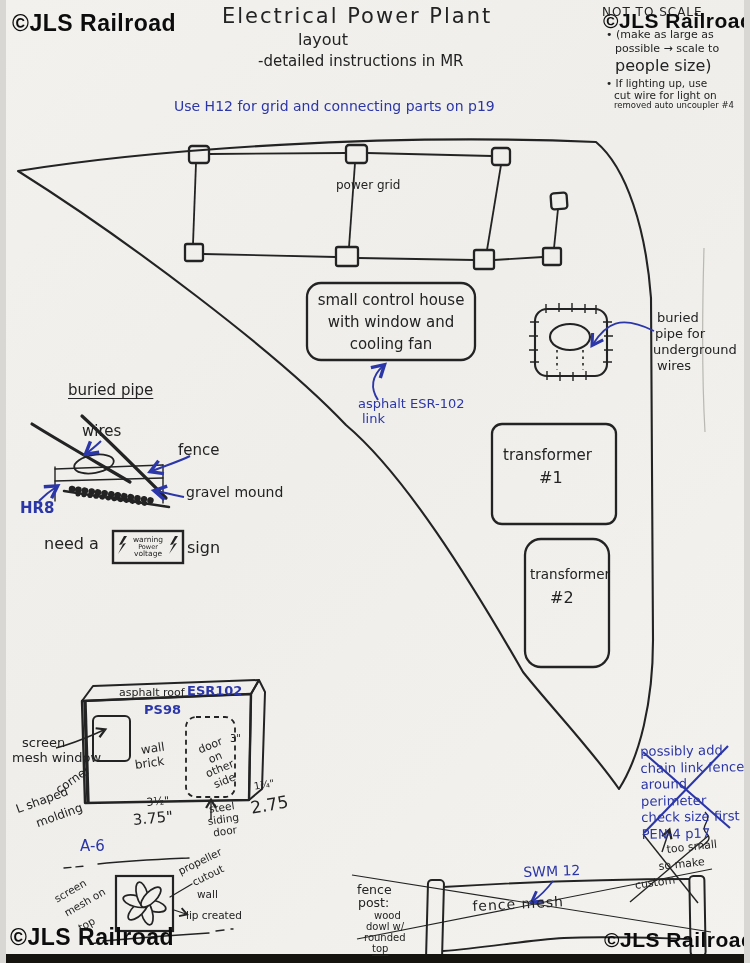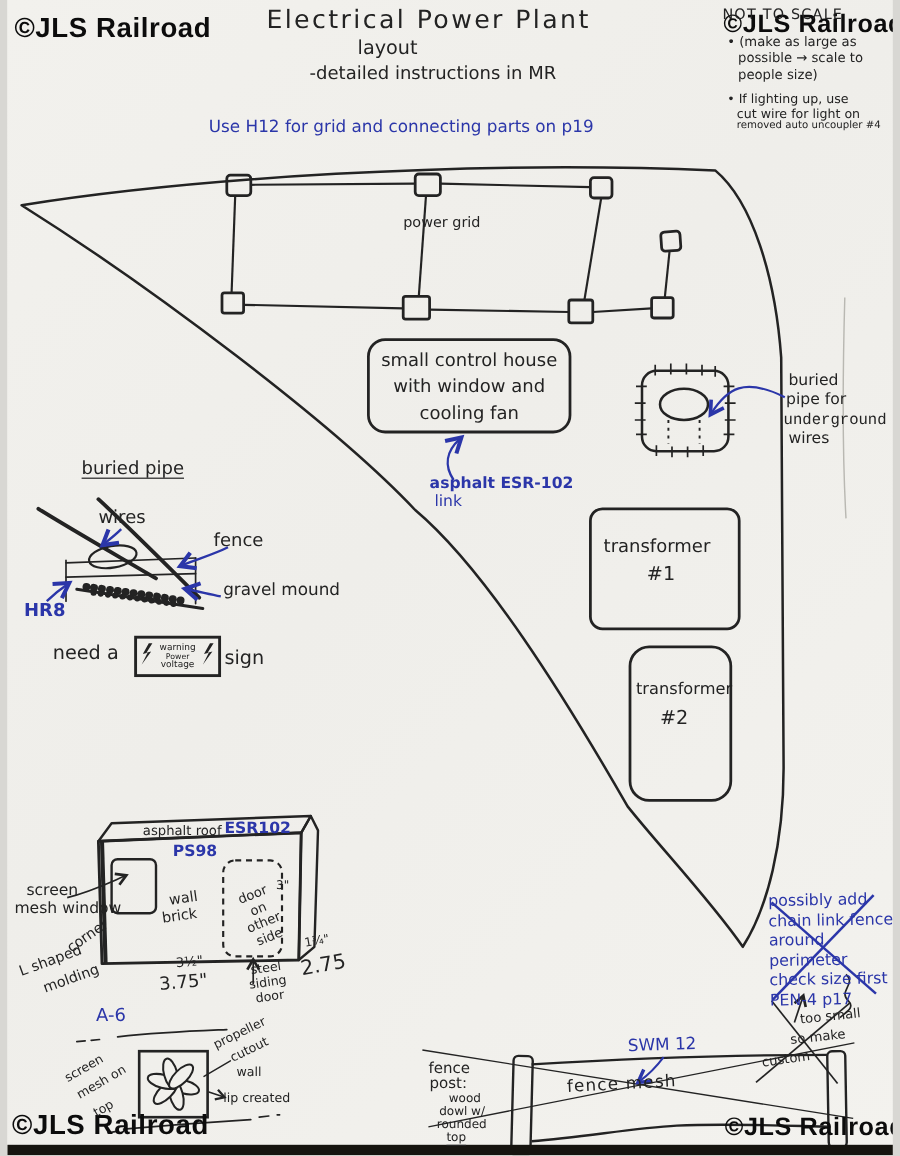--- a/index.html
+++ b/index.html
@@ -175,34 +175,34 @@
   <div class="wm" style="left:4px;top:924px;font-size:23px;">©JLS Railroad</div>
   <div class="wm" style="left:598px;top:928px;font-size:21px;">©JLS Railroad</div>
 
   <div class="lbl" style="left:216px;top:4px;font-size:21px;letter-spacing:2px;">Electrical Power Plant</div>
   <div class="lbl" style="left:292px;top:30px;font-size:16px;">layout</div>
   <div class="lbl" style="left:252px;top:52px;font-size:15px;">-detailed  instructions in MR</div>
 
   <div class="lbl" style="left:596px;top:5px;font-size:12px;letter-spacing:1px;">NOT TO SCALE</div>
   <div class="lbl" style="left:600px;top:28px;font-size:11px;">• (make as large as</div>
   <div class="lbl" style="left:609px;top:42px;font-size:11px;">possible → scale to</div>
-  <div class="lbl" style="left:609px;top:56px;font-size:11px;">people size)</div>
+  <div class="lbl" style="left:609px;top:56px;font-size:16px;">people size)</div>
   <div class="lbl" style="left:600px;top:77px;font-size:10.5px;">• If lighting up, use</div>
   <div class="lbl" style="left:608px;top:89px;font-size:10.5px;">cut wire for light on</div>
   <div class="lbl" style="left:608px;top:100px;font-size:8.5px;">removed auto uncoupler #4</div>
 
   <div class="lbl blue" style="left:168px;top:98px;font-size:14px;">Use H12 for grid and connecting parts on p19</div>
 
   <div class="lbl" style="left:330px;top:178px;font-size:12px;">power grid</div>
   <div class="lbl c" style="left:303px;top:290px;width:164px;font-size:15px;line-height:1.45;">small control house with window and cooling fan</div>
-  <div class="lbl blue" style="left:352px;top:396px;font-size:13px;font-weight:bold;">asphalt ESR-102</div>
+  <div class="lbl blue" style="left:352px;top:396px;font-size:13px;">asphalt ESR-102</div>
   <div class="lbl blue" style="left:356px;top:411px;font-size:13px;">link</div>
   <div class="lbl" style="left:651px;top:310px;font-size:13px;">buried</div>
   <div class="lbl" style="left:649px;top:326px;font-size:13px;">pipe for</div>
-  <div class="lbl" style="left:647px;top:342px;font-size:13px;font-family:Liberation Mono, monospace;">underground</div>
+  <div class="lbl" style="left:647px;top:342px;font-size:13px;">underground</div>
   <div class="lbl" style="left:651px;top:358px;font-size:13px;">wires</div>
   <div class="lbl" style="left:497px;top:446px;font-size:15px;">transformer</div>
   <div class="lbl" style="left:533px;top:468px;font-size:16px;">#1</div>
   <div class="lbl" style="left:524px;top:566px;font-size:13.5px;">transformer</div>
   <div class="lbl" style="left:544px;top:588px;font-size:16px;">#2</div>
 
   <div class="lbl ul" style="left:62px;top:381px;font-size:15px;">buried pipe</div>
   <div class="lbl" style="left:76px;top:422px;font-size:15px;">wires</div>
   <div class="lbl" style="left:172px;top:441px;font-size:15px;">fence</div>
   <div class="lbl" style="left:180px;top:484px;font-size:14px;">gravel mound</div>

